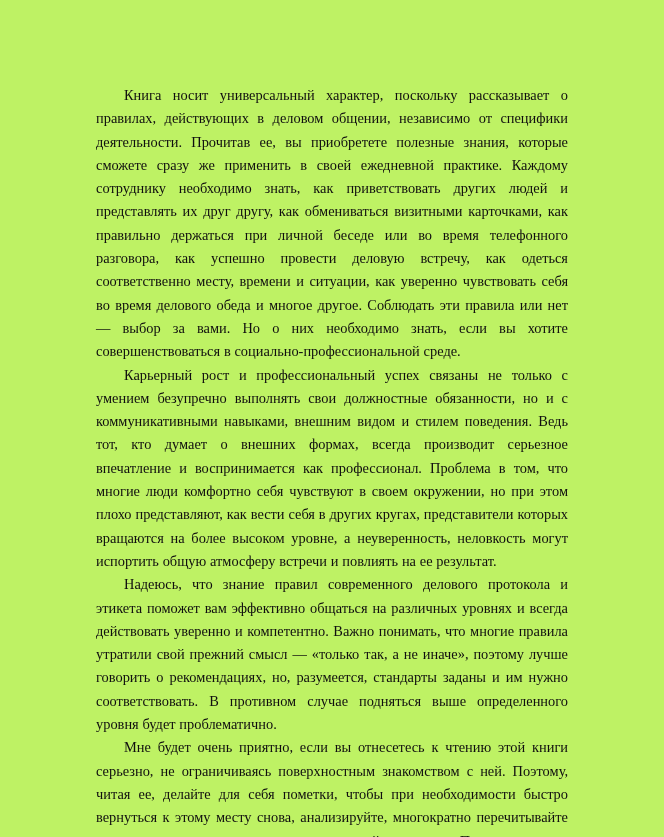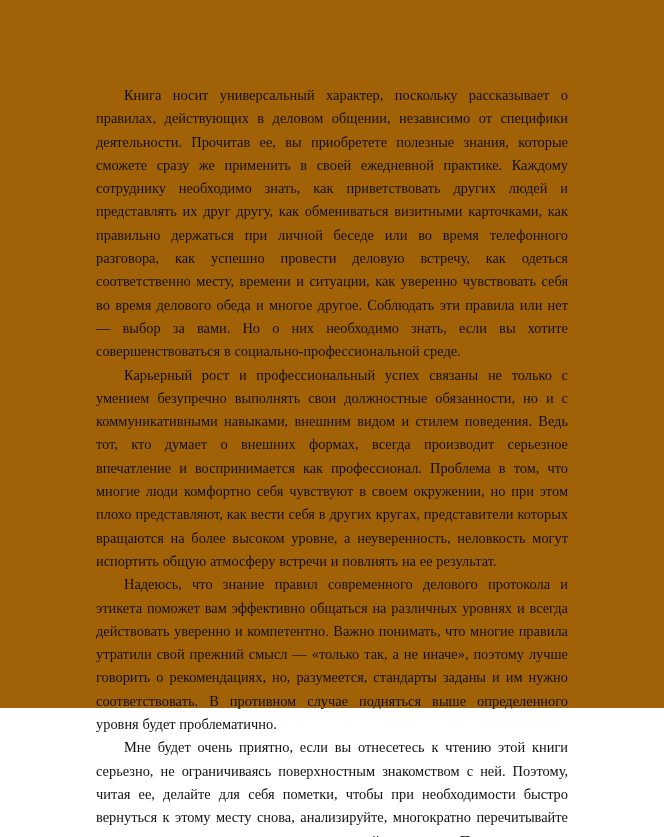--- a/index.html
+++ b/index.html
@@ -10,23 +10,23 @@
   body {
     width: 664px;
     height: 837px;
     overflow: hidden;
     font-family: "Liberation Serif", serif;
     color: #111111;
   }
   .page {
     position: relative;
     width: 664px;
-    height: 708px;
+    height: 837px;
     box-sizing: border-box;
-    background: #a16207;
+    background: #bef264;
   }
   .text-block {
     position: absolute;
     left: 96px;
     top: 84px;
     width: 472px;
   }
   p.para {
     margin: 0;
     font-size: 14.4px;

